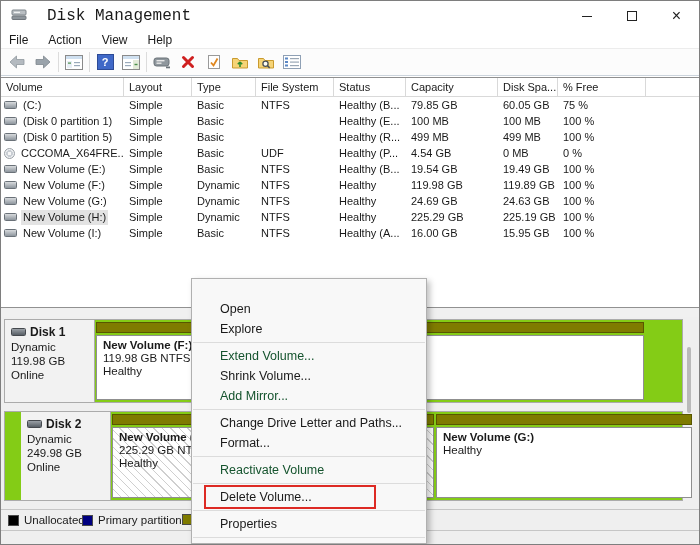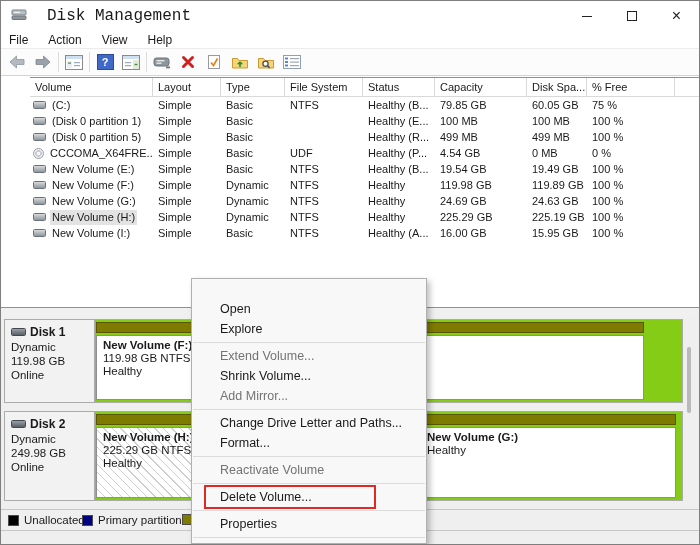--- a/index.html
+++ b/index.html
@@ -22,21 +22,21 @@
   .mitem:first-child{padding-left:0;}
 
   
   .toolbar{position:absolute;top:47px;left:0;right:0;height:28px;background:#fcfcfc;
            border-top:1px solid #ececec;border-bottom:1px solid #ccd4dc;display:flex;align-items:center;padding-left:3px;}
   .tbtn{width:26px;height:24px;display:flex;align-items:center;justify-content:center;flex:none;}
   .tsep{width:1px;height:20px;background:#dcdcdc;margin:0 2px;flex:none;}
   .helpicon{width:17px;height:16px;background:#3f68c7;border:1px solid #2c4a96;color:#fff;font-weight:bold;font-size:11px;display:flex;align-items:center;justify-content:center;}
 
   
-  .listpane{position:absolute;top:76px;left:0;right:0;height:230px;background:#fff;border-top:1px solid #8f8f8f;font-size:11px;margin-left:29px;}
+  .listpane{position:absolute;top:76px;left:0;right:0;height:230px;background:#fff;border-top:1px solid #8f8f8f;font-size:11px;}
   .lhead,.vrow{display:grid;grid-template-columns:123px 68px 64px 78px 72px 92px 60px 88px 1fr;}
   .lhead{height:19px;line-height:18px;border-bottom:1px solid #d9d9d9;}
   .hcell{padding-left:5px;border-right:1px solid #d9d9d9;white-space:nowrap;overflow:hidden;}
   .hcell.filler{border-right:none;}
   .vrow{height:16px;line-height:15px;}
   .vcell{padding-left:5px;white-space:nowrap;overflow:hidden;display:flex;align-items:center;gap:4px;}
   .vcell.c0{padding-left:3px;}
   .celltext{padding:0 2px;}
   .vrow.sel .celltext{background:#e3e3e3;}
   .drv{width:13px;height:8px;border-radius:1.5px;background:linear-gradient(#d7dadd,#8e969e);border:1px solid #6a7178;flex:none;}
@@ -63,21 +63,21 @@
   .legendbar{position:absolute;left:0;right:0;top:192px;height:22px;background:#efefef;border-top:1px solid #c6c6c6;border-bottom:1px solid #c6c6c6;}
   .litem{position:absolute;top:4px;display:flex;align-items:center;gap:5px;font-size:11.5px;white-space:nowrap;}
   .lsq{width:11px;height:11px;border:1px solid #4a4a4a;flex:none;}
 
   .vscroll{position:absolute;right:8px;top:30px;width:4px;height:66px;background:#b9b9b9;border-radius:2px;}
 
   
   .ctxmenu{position:absolute;left:190px;top:277px;width:236px;height:266px;background:#f8f8f8;border:1px solid #b0b0b0;
            box-shadow:3px 3px 6px rgba(0,0,0,0.25);padding:20px 0;overflow:hidden;z-index:20;font-size:12.5px;}
   .cmi{height:20px;line-height:20px;padding-left:28px;position:relative;white-space:nowrap;}
-  .cmi.disabled{color:#737373;}
+  .cmi.disabled{color:#14532d;}
   .cmi.highlighted::after{content:"";position:absolute;left:12px;right:50px;top:-2px;bottom:-2px;border:2px solid var(--accent-red,#dd2a24);}
   .cmsep{height:1px;background:#dcdcdc;margin:3px 1px;}
 </style>
 </head>
 <body>
 
 <div class="win">
 
   <div class="titlebar">
     <span>
@@ -341,21 +341,21 @@
             <div class="vol" style="width: 548px;">
               <div class="band" style="background: rgb(127, 123, 0);"></div>
               <div class="vbody">
                 <div class="vname">New Volume  (F:)</div>
                 <div class="vline">119.98 GB NTFS</div>
                 <div class="vline">Healthy</div>
               </div>
             </div>
           </div>
         </div>
-        <div class="diskrow" style="top: 94px; height: 90px;">
+        <div class="diskrow" style="top: 94px; height: 90px; padding-left: 16px;">
           <div class="dlabel">
             <div class="dname">
               <span class="dico"></span>
               <span>Disk 2</span>
             </div>
             <div class="dline">Dynamic</div>
             <div class="dline">249.98 GB</div>
             <div class="dline">Online</div>
           </div>
           <div class="dgraphic">

